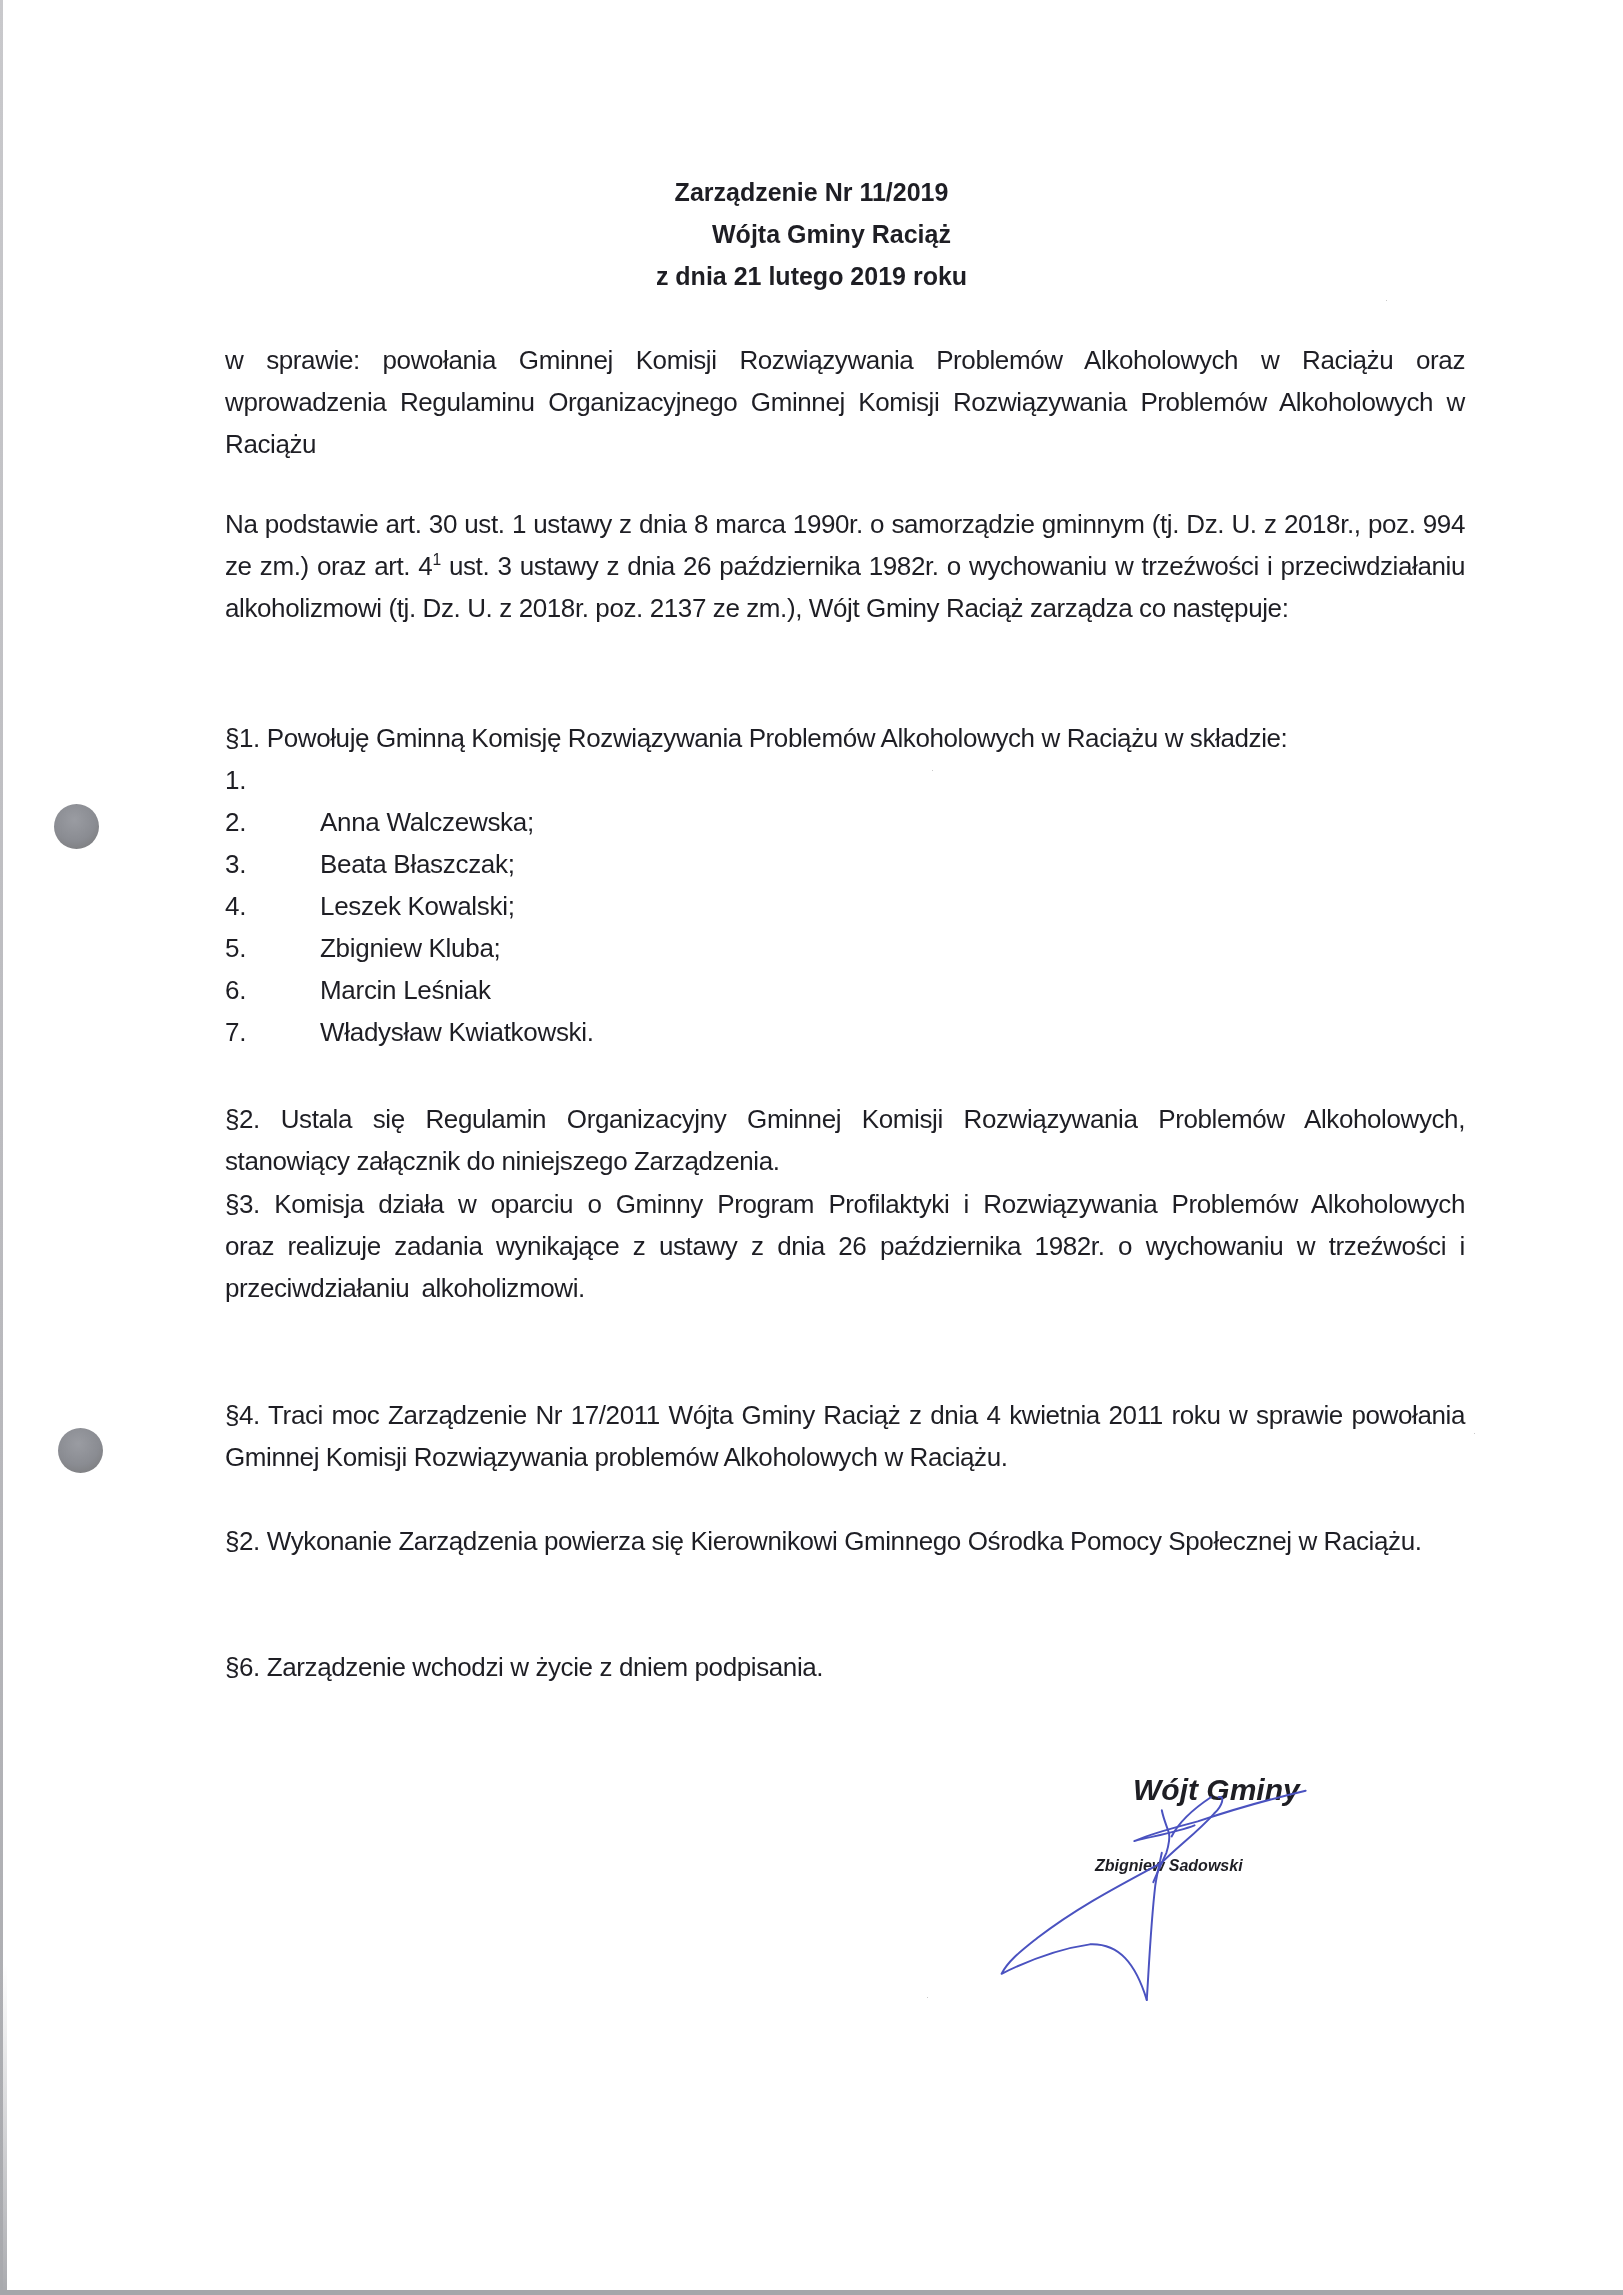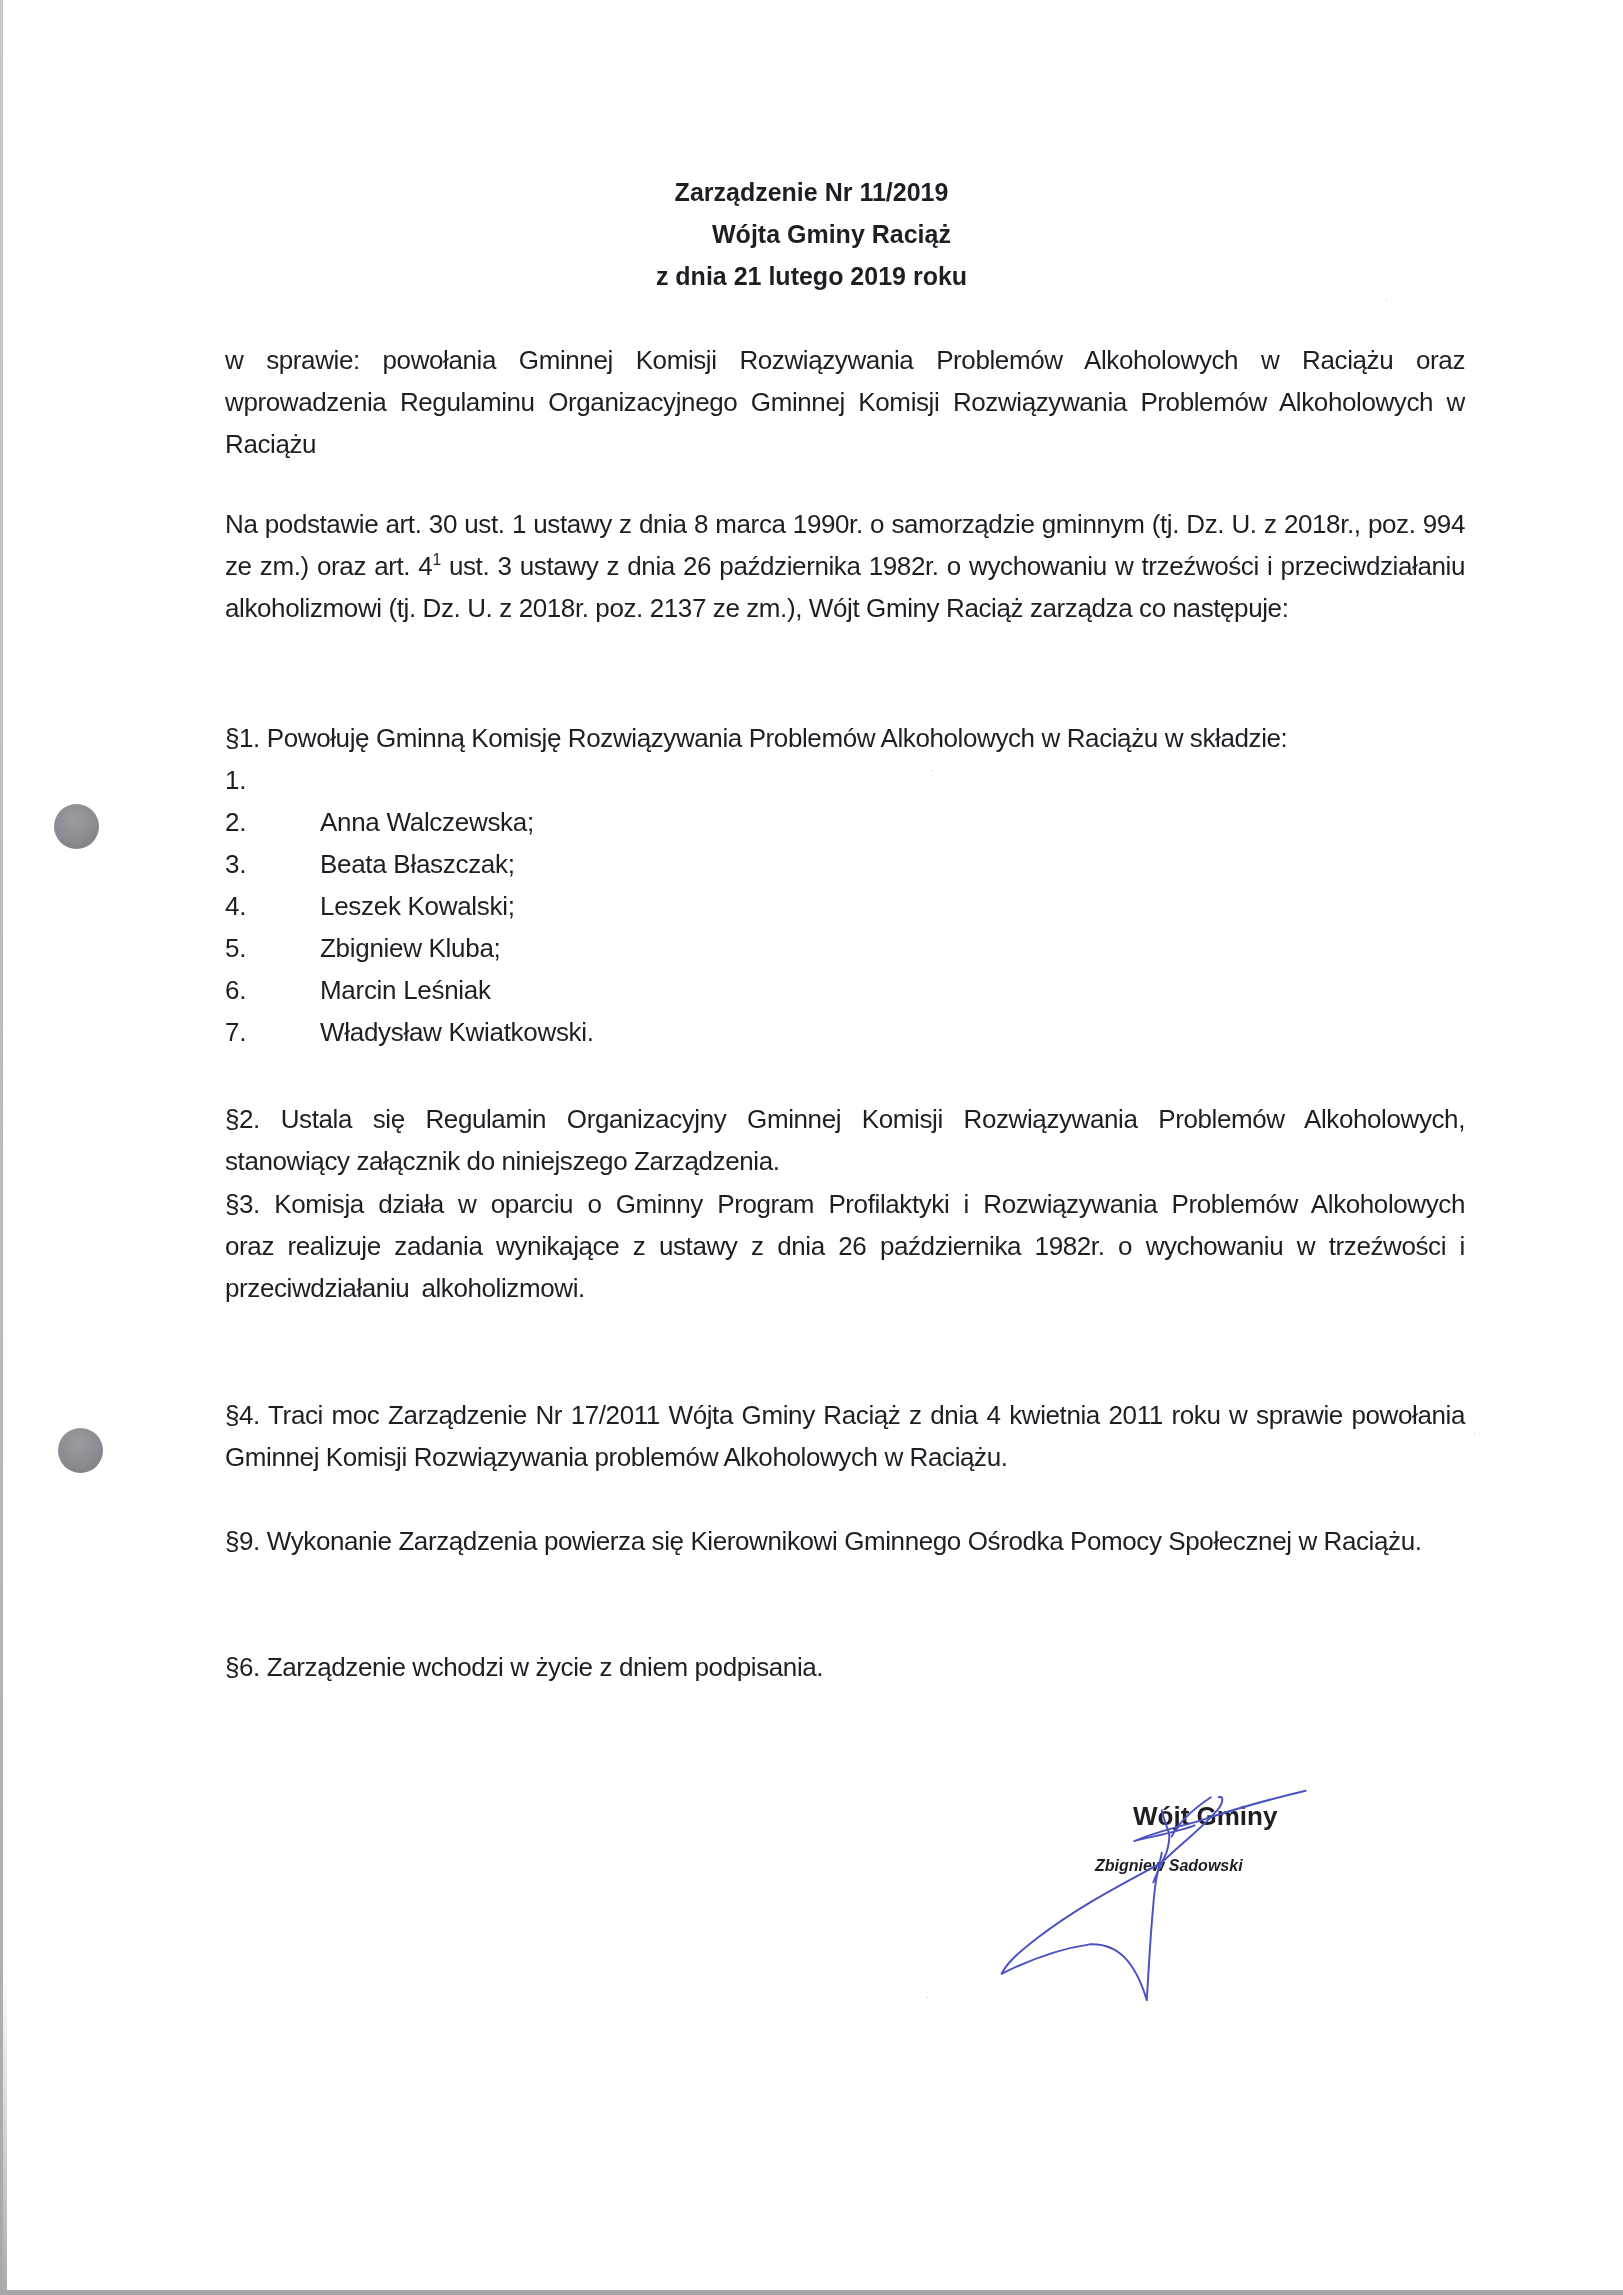--- a/index.html
+++ b/index.html
@@ -58,21 +58,21 @@
     font-size: 26px; line-height: 42px; letter-spacing: -0.3px;
   }
   .member { display: flex; height: 42px; }
   .member .num { width: 95px; }
 
   .signature-block {
     position: absolute; left: 982px; top: 1748px; width: 425px; height: 275px;
   }
   .sig-title {
     position: absolute; left: 151px; top: 25px;
-    font-weight: bold; font-size: 26px; margin-top: 28px;
+    font-weight: bold; font-style: italic; font-size: 30px;
   }
   .sig-name {
     position: absolute; left: 113px; top: 109px;
     font-weight: bold; font-style: italic; font-size: 16px;
   }
   .sig-scribble { position: absolute; left: 0; top: 0; }
   .speck { position: absolute; width: 1.3px; height: 1.3px; background: #b8b8b8; border-radius: 50%; }
 </style>
 </head>
 <body>
@@ -127,21 +127,21 @@
     </div>
   <div class="member">
       <span class="num">7.</span>
       <span>Władysław Kwiatkowski.</span>
     </div>
 </div>
 
 <div class="para p-s2">§2. Ustala się Regulamin Organizacyjny Gminnej Komisji Rozwiązywania Problemów Alkoholowych, stanowiący załącznik  do niniejszego Zarządzenia.</div>
 <div class="para p-s3">§3. Komisja działa w oparciu o Gminny Program Profilaktyki i Rozwiązywania Problemów Alkoholowych oraz realizuje zadania wynikające z ustawy  z dnia 26 października 1982r. o wychowaniu w trzeźwości i przeciwdziałaniu alkoholizmowi.</div>
 <div class="para p-s4">§4. Traci moc Zarządzenie Nr 17/2011  Wójta Gminy Raciąż z dnia  4 kwietnia 2011 roku w sprawie powołania Gminnej Komisji Rozwiązywania problemów Alkoholowych w Raciążu.</div>
-<div class="para p-s5">§9. Wykonanie Zarządzenia powierza się Kierownikowi Gminnego Ośrodka Pomocy Społecznej w Raciążu.</div>
+<div class="para p-s5">§2. Wykonanie Zarządzenia powierza się Kierownikowi Gminnego Ośrodka Pomocy Społecznej w Raciążu.</div>
 <div class="para p-s6">§6. Zarządzenie wchodzi w życie z dniem podpisania.</div>
 
 <div class="signature-block">
   <div class="sig-title">Wójt Gminy</div>
   <div class="sig-name">Zbigniew Sadowski</div>
   <svg class="sig-scribble" width="425" height="275" viewBox="0 0 650 420">
     <g id="sig-strokes" fill="none" stroke-width="3" stroke-linecap="round" stroke-linejoin="round" stroke="#4a52c0">
       <path d="M275,95 C278,110 283,120 286,130 C288,140 285,150 282,160 C275,175 268,190 262,205"></path>
       <path d="M495,65 C440,78 380,95 330,112 C300,120 260,130 233,142 C260,135 300,128 325,118"></path>
       <path d="M362,75 C372,72 368,88 355,100 C330,128 300,150 275,175"></path>

